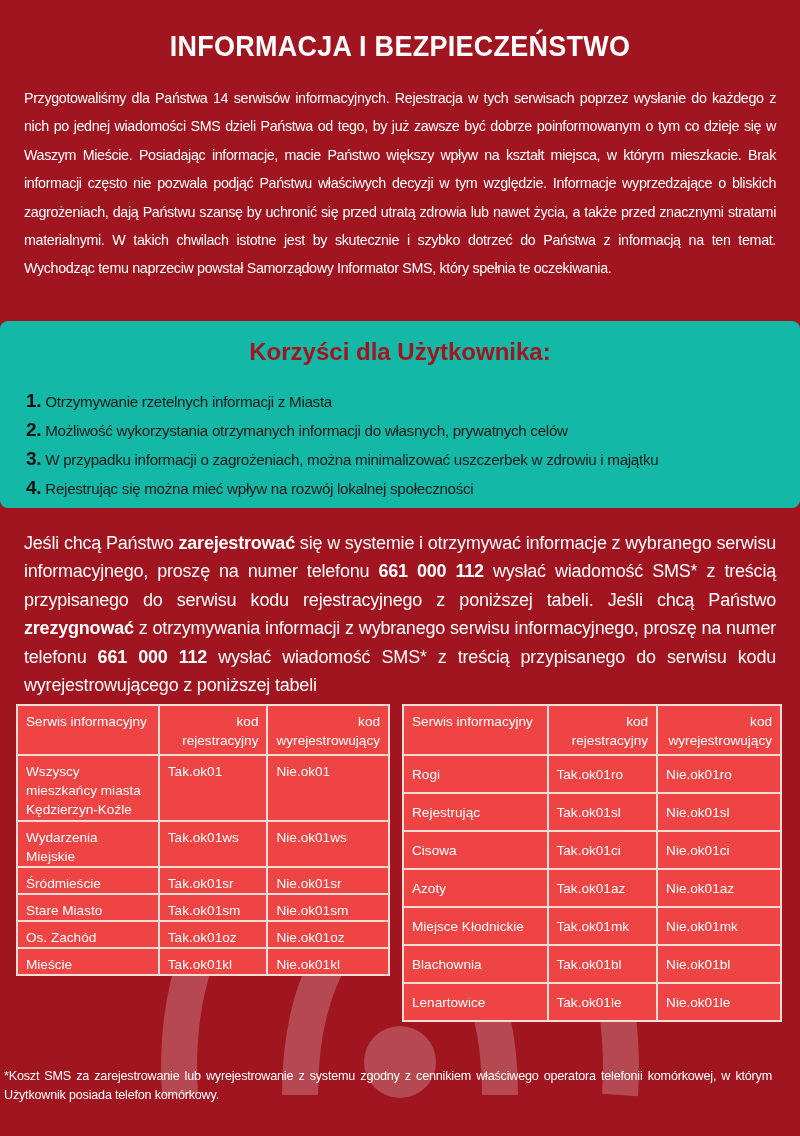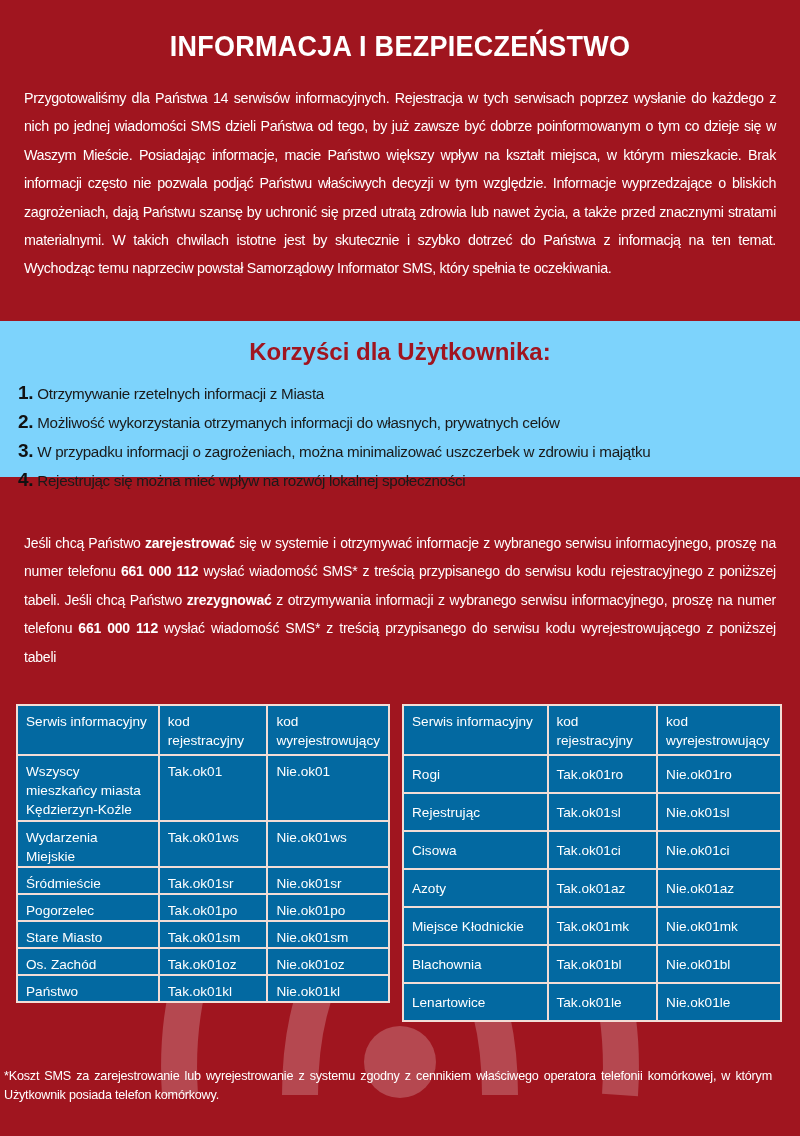--- a/index.html
+++ b/index.html
@@ -18,46 +18,46 @@
     position: absolute; left: 0; top: 30px; width: 800px; text-align: center;
     font-size: 29px; font-weight: bold; letter-spacing: 0.3px;
     font-family: "Liberation Sans", sans-serif; transform: scaleX(0.93);
   }
   .intro {
     position: absolute; left: 24px; top: 84px; width: 752px;
     font-size: 14.3px; line-height: 28.4px; text-align: justify;
     letter-spacing: -0.35px;
   }
   .benefits {
-    position: absolute; left: 0; top: 321px; width: 800px; height: 156px;
-    background: #7dd3fc; color: #1a1a1a;
+    position: absolute; left: 0; top: 321px; width: 800px; height: 187px;
+    background: #14b8a6; color: #1a1a1a; border-radius: 8px;
   }
   .benefits-title {
     position: absolute; left: 0; top: 17px; width: 800px; text-align: center;
     color: #a0151f; font-size: 24px; font-weight: bold;
   }
-  .benefits-list { position: absolute; left: 18px; top: 57px; margin: 0; padding: 0; list-style: none; }
+  .benefits-list { position: absolute; left: 18px; top: 57px; margin: 8px; padding: 0; list-style: none; }
   .benefits-list li { height: 29px; line-height: 29px; font-size: 15.2px; letter-spacing: -0.3px; white-space: nowrap; }
   .benefits-list .num { font-weight: bold; font-size: 19px; color: #111; margin-right: 4px; }
   .instructions {
     position: absolute; left: 24px; top: 529px; width: 752px;
-    font-size: 14px; line-height: 28.4px; text-align: justify; letter-spacing: -0.2px;
+    font-size: 18px; line-height: 28.4px; text-align: justify; letter-spacing: -0.2px;
   }
   .instructions b { font-weight: bold; }
   .watermark { position: absolute; left: 0; top: 0; width: 800px; height: 1136px; pointer-events: none; }
   table.codes {
     position: absolute; top: 704px; border-collapse: collapse;
-    background: #0369a1; font-size: 13.6px; color: #fff;
+    background: #ef4444; font-size: 13.6px; color: #fff;
     border: 2px solid #f3ddd6;
   }
   table.codes td, table.codes th {
     border: 2px solid #f3ddd6; vertical-align: top; padding: 6px 8px 0 8px;
     font-weight: normal; text-align: left; line-height: 19px;
   }
-  table.codes th { text-align: left; }
+  table.codes th { text-align: right; }
   table.codes th.first { text-align: left; }
   #table-left { left: 16px; width: 374px; }
   #table-right { left: 402px; width: 380px; }
   #table-left tr.hdr { height: 50px; }
   #table-left tr.tall { height: 66px; }
   #table-left tr.row { height: 20px; }
   #table-right tr.hdr { height: 50px; }
   #table-right tr.row { height: 38px; margin-top: 15px; }
   #table-right tr.row td { padding-top: 9px; }
   .footnote {
@@ -115,36 +115,31 @@
         <td>Wydarzenia Miejskie</td>
         <td>Tak.ok01ws</td>
         <td>Nie.ok01ws</td>
       </tr>
   <tr class="row">
         <td>Śródmieście</td>
         <td>Tak.ok01sr</td>
         <td>Nie.ok01sr</td>
       </tr>
   <tr class="row">
-        <td>Pogorzelec</td>
-        <td>Tak.ok01po</td>
-        <td>Nie.ok01po</td>
-      </tr>
-  <tr class="row">
         <td>Stare Miasto</td>
         <td>Tak.ok01sm</td>
         <td>Nie.ok01sm</td>
       </tr>
   <tr class="row">
         <td>Os. Zachód</td>
         <td>Tak.ok01oz</td>
         <td>Nie.ok01oz</td>
       </tr>
   <tr class="row">
-        <td>Państwo</td>
+        <td>Mieście</td>
         <td>Tak.ok01kl</td>
         <td>Nie.ok01kl</td>
       </tr>
 </tbody>
   </table>
 
 <table class="codes" id="table-right">
   <colgroup>
       <col style="width:146px">
       <col style="width:110px">

